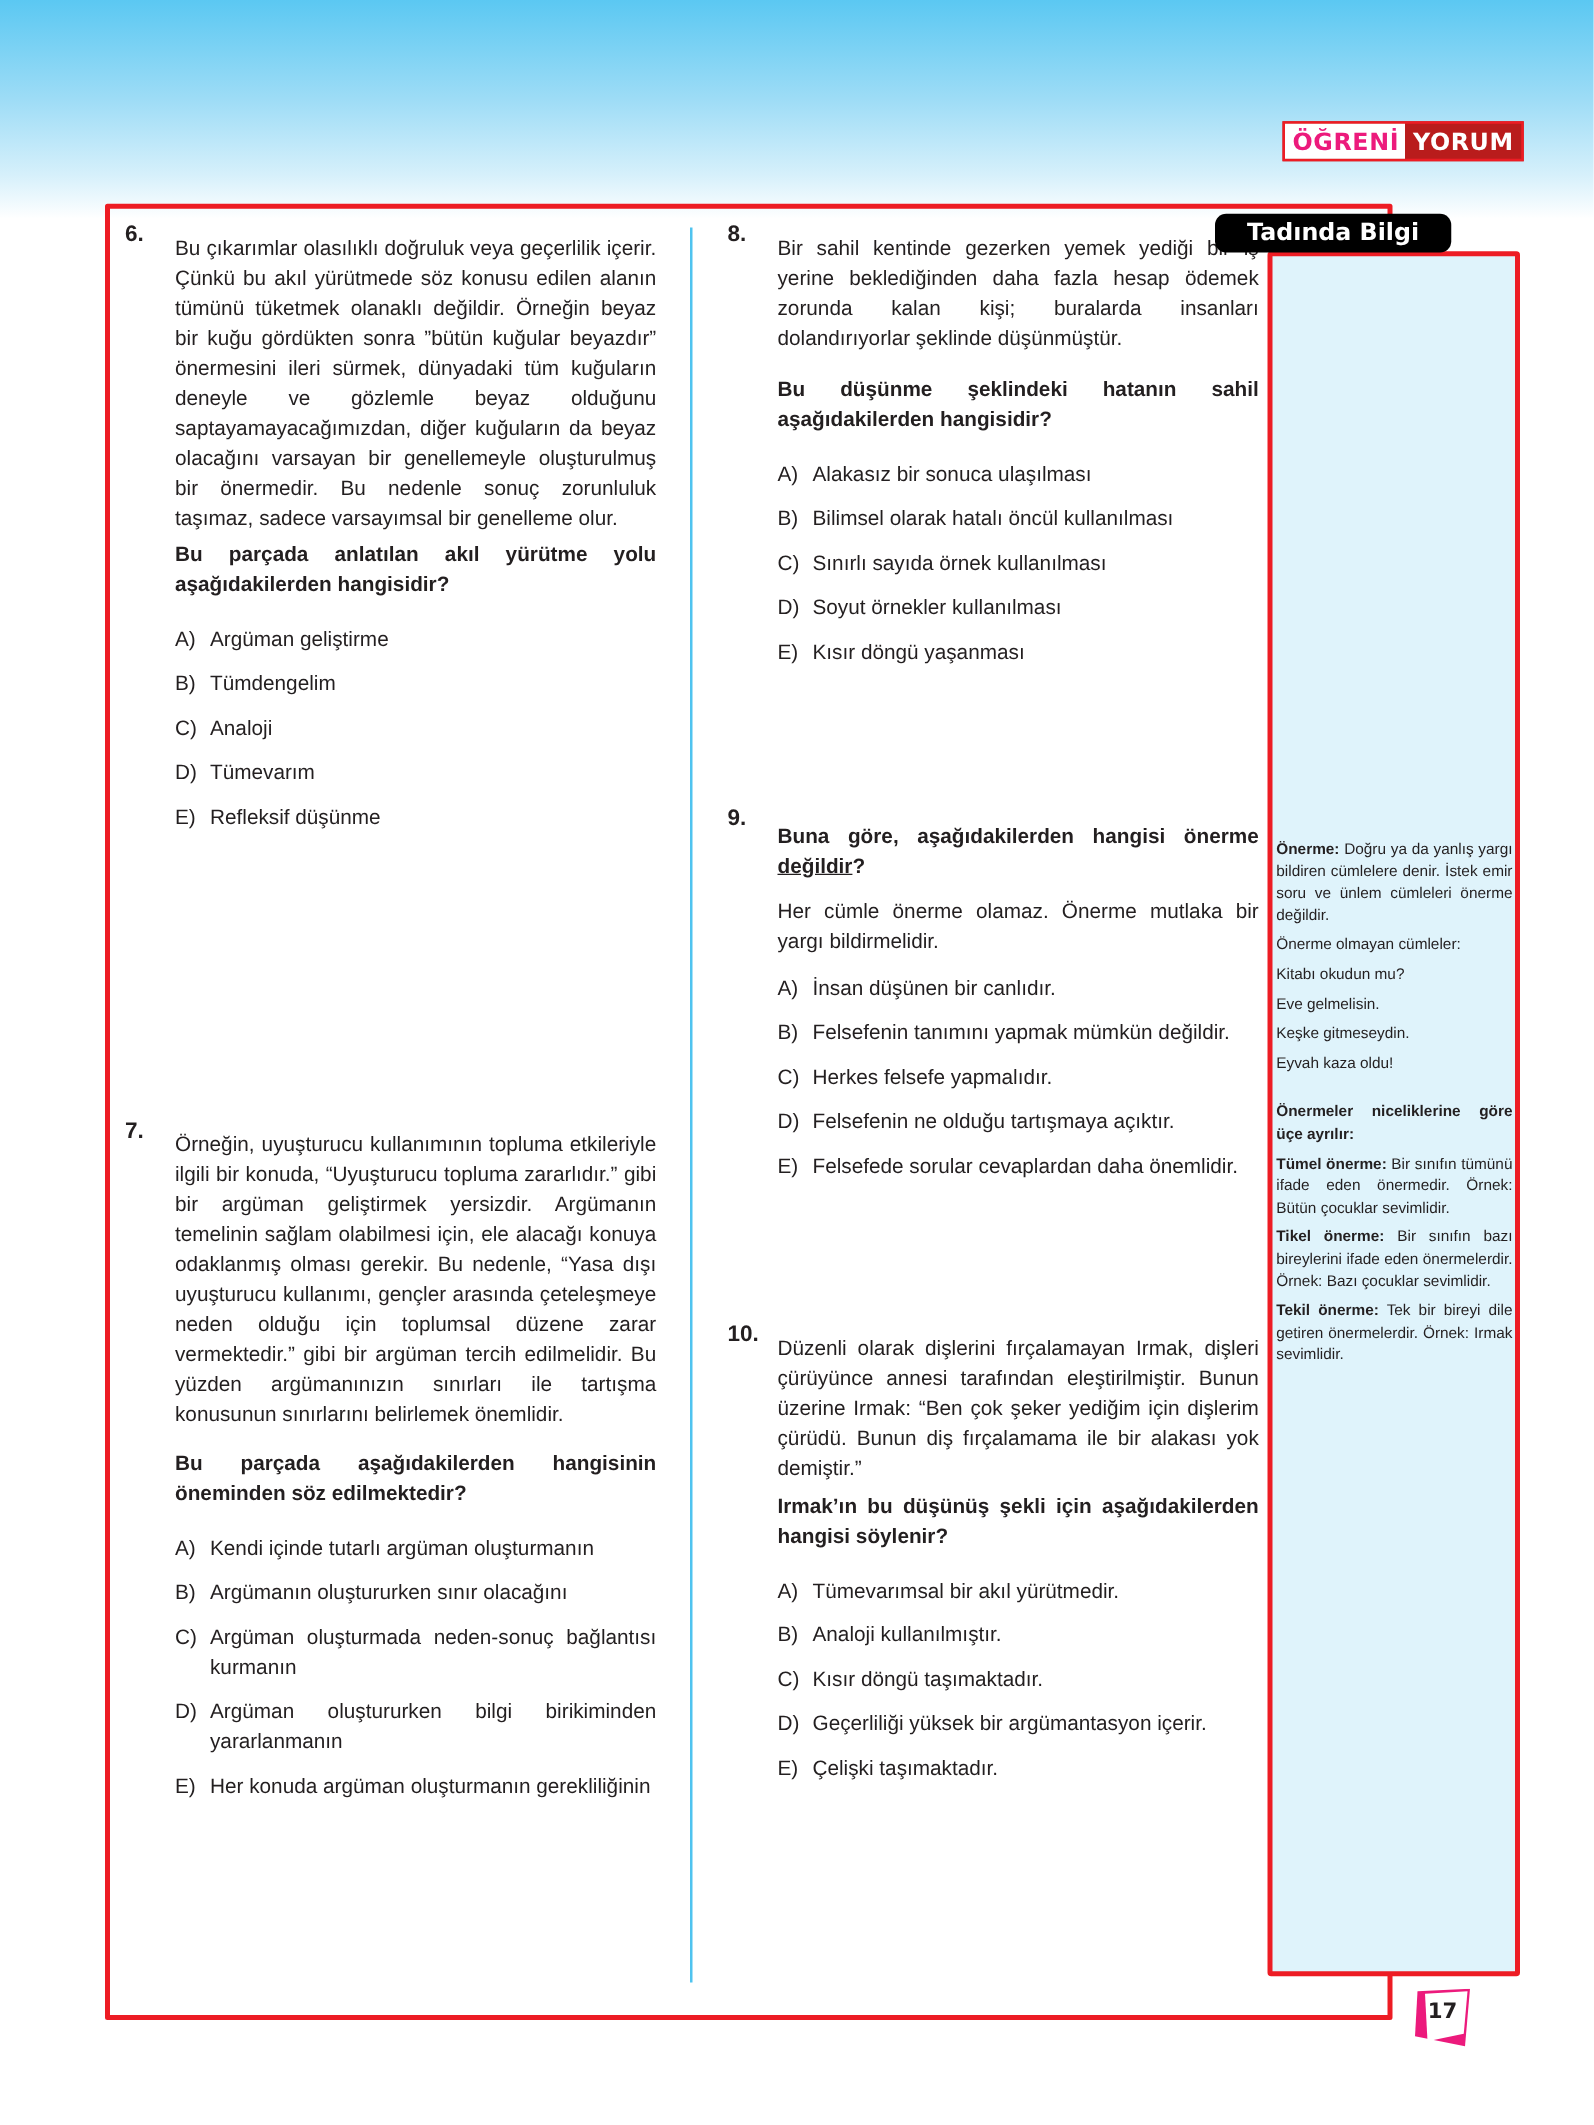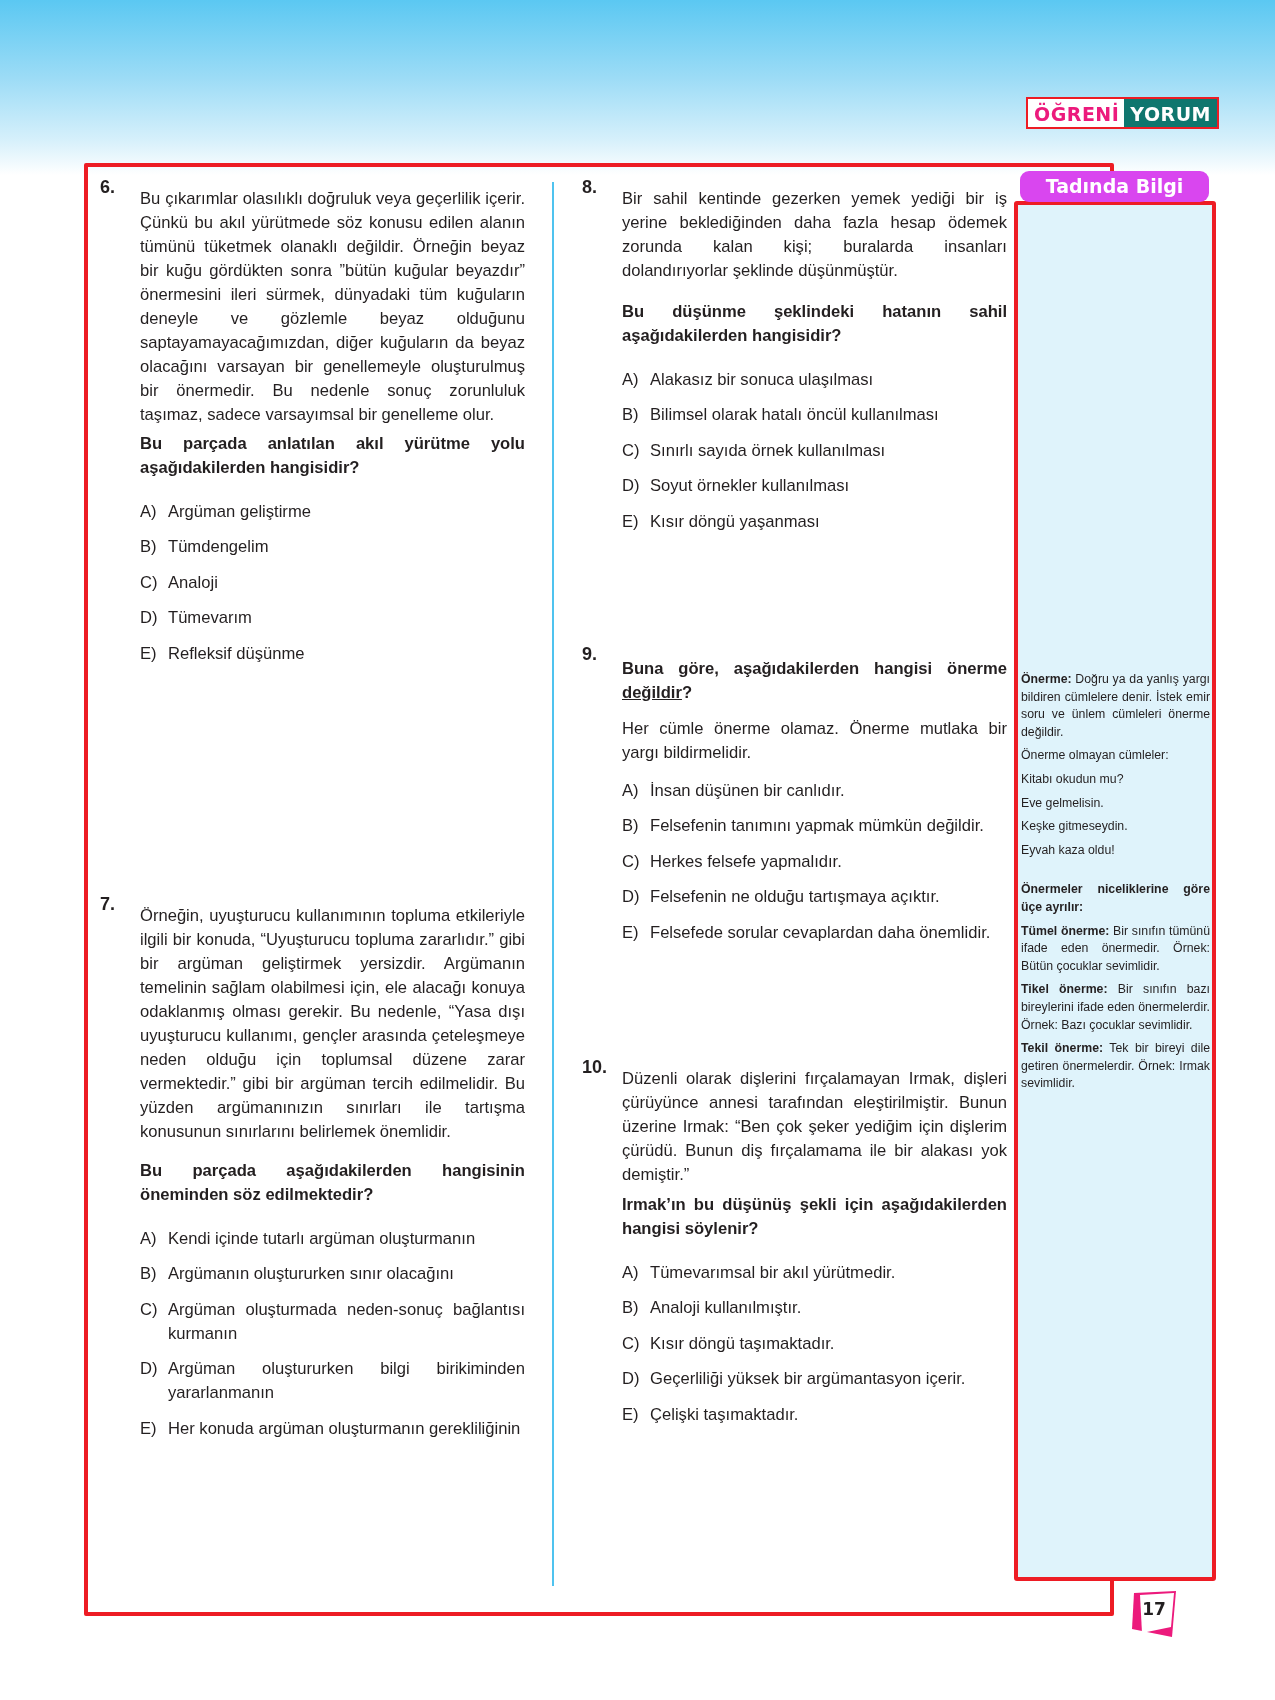--- a/index.html
+++ b/index.html
@@ -6,37 +6,37 @@
   html, body { width: 1275px; height: 1700px; background: #ffffff; }
   body { position: relative; font-family: "Liberation Sans", sans-serif; color: #231f20; overflow: hidden; }
 
   .top-gradient {
     position: absolute; left: 0; top: 0; width: 1275px; height: 175px;
     background: linear-gradient(to bottom, #5bc8f2 0%, #9ddcf6 45%, #d6f0fb 80%, #ffffff 100%);
   }
 
   .brand {
     position: absolute; left: 1026px; top: 97px; height: 32px;
-    display: flex; border: 2px solid #ed1c24; background: #0f766e;
+    display: flex; border: 2px solid #ed1c24; background: #b91c1c;
     font-family: "DejaVu Sans", sans-serif; font-weight: bold; font-size: 19px; letter-spacing: 0.5px; justify-content: space-between;
   }
   .brand .b1 { background: #fff; color: #ec1a7c; padding: 3px 5px 0 6px; line-height: 24px; }
   .brand .b2 { color: #fff; padding: 3px 6px 0 6px; line-height: 24px; }
 
   .main-frame {
     position: absolute; left: 84px; top: 163px; width: 1030px; height: 1453px;
     border: 4px solid #ed1c24; border-radius: 2px;
   }
   .col-divider {
     position: absolute; left: 552px; top: 182px; width: 2px; height: 1404px; background: #4fc3ef;
   }
 
   .sidebar-title {
-    position: absolute; left: 1020px; top: 171px; width: 189px; height: 31px;
-    background: #d946ef; border-radius: 9px;
+    position: absolute; left: 972px; top: 171px; width: 189px; height: 31px;
+    background: #000000; border-radius: 9px;
     color: #fff; font-family: "DejaVu Sans", sans-serif; font-weight: bold; font-size: 19px;
     text-align: center; line-height: 31px;
   }
   .sidebar-box {
     position: absolute; left: 1014px; top: 201px; width: 202px; height: 1380px;
     background: #dff3fb; border: 4px solid #ed1c24; border-radius: 3px;
   }
   .sidebar-content {
     position: absolute; left: 1021px; top: 671px; width: 189px;
     font-size: 12.3px; line-height: 17.6px; color: #231f20;

